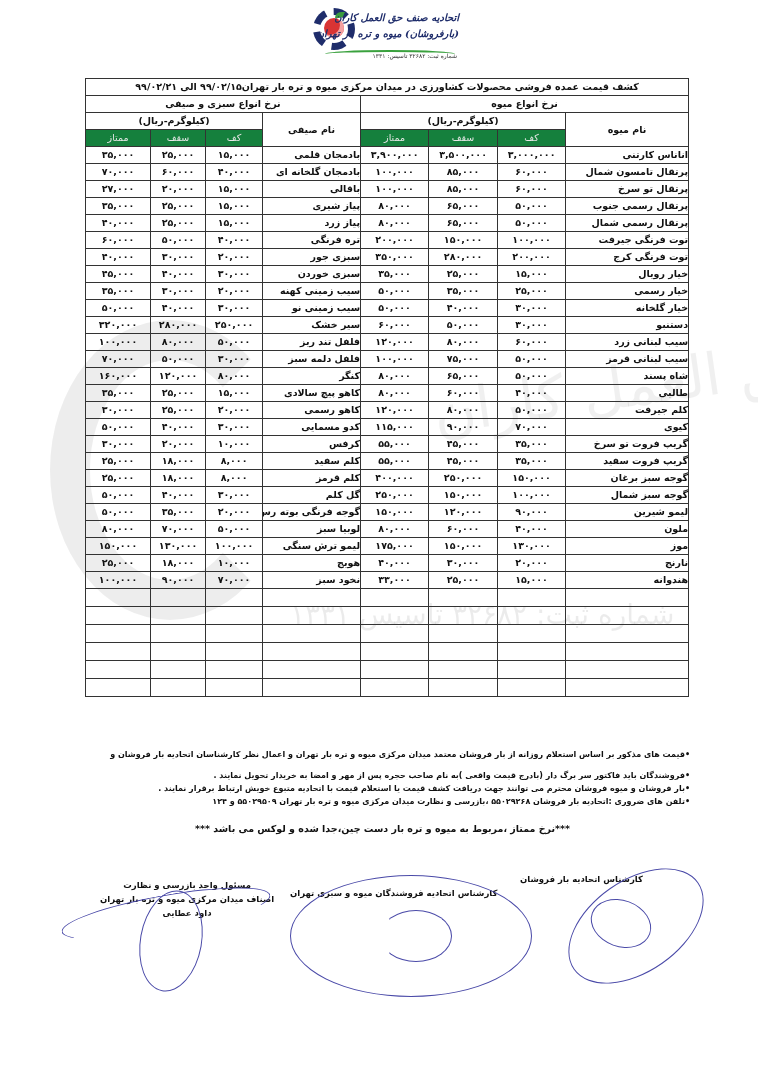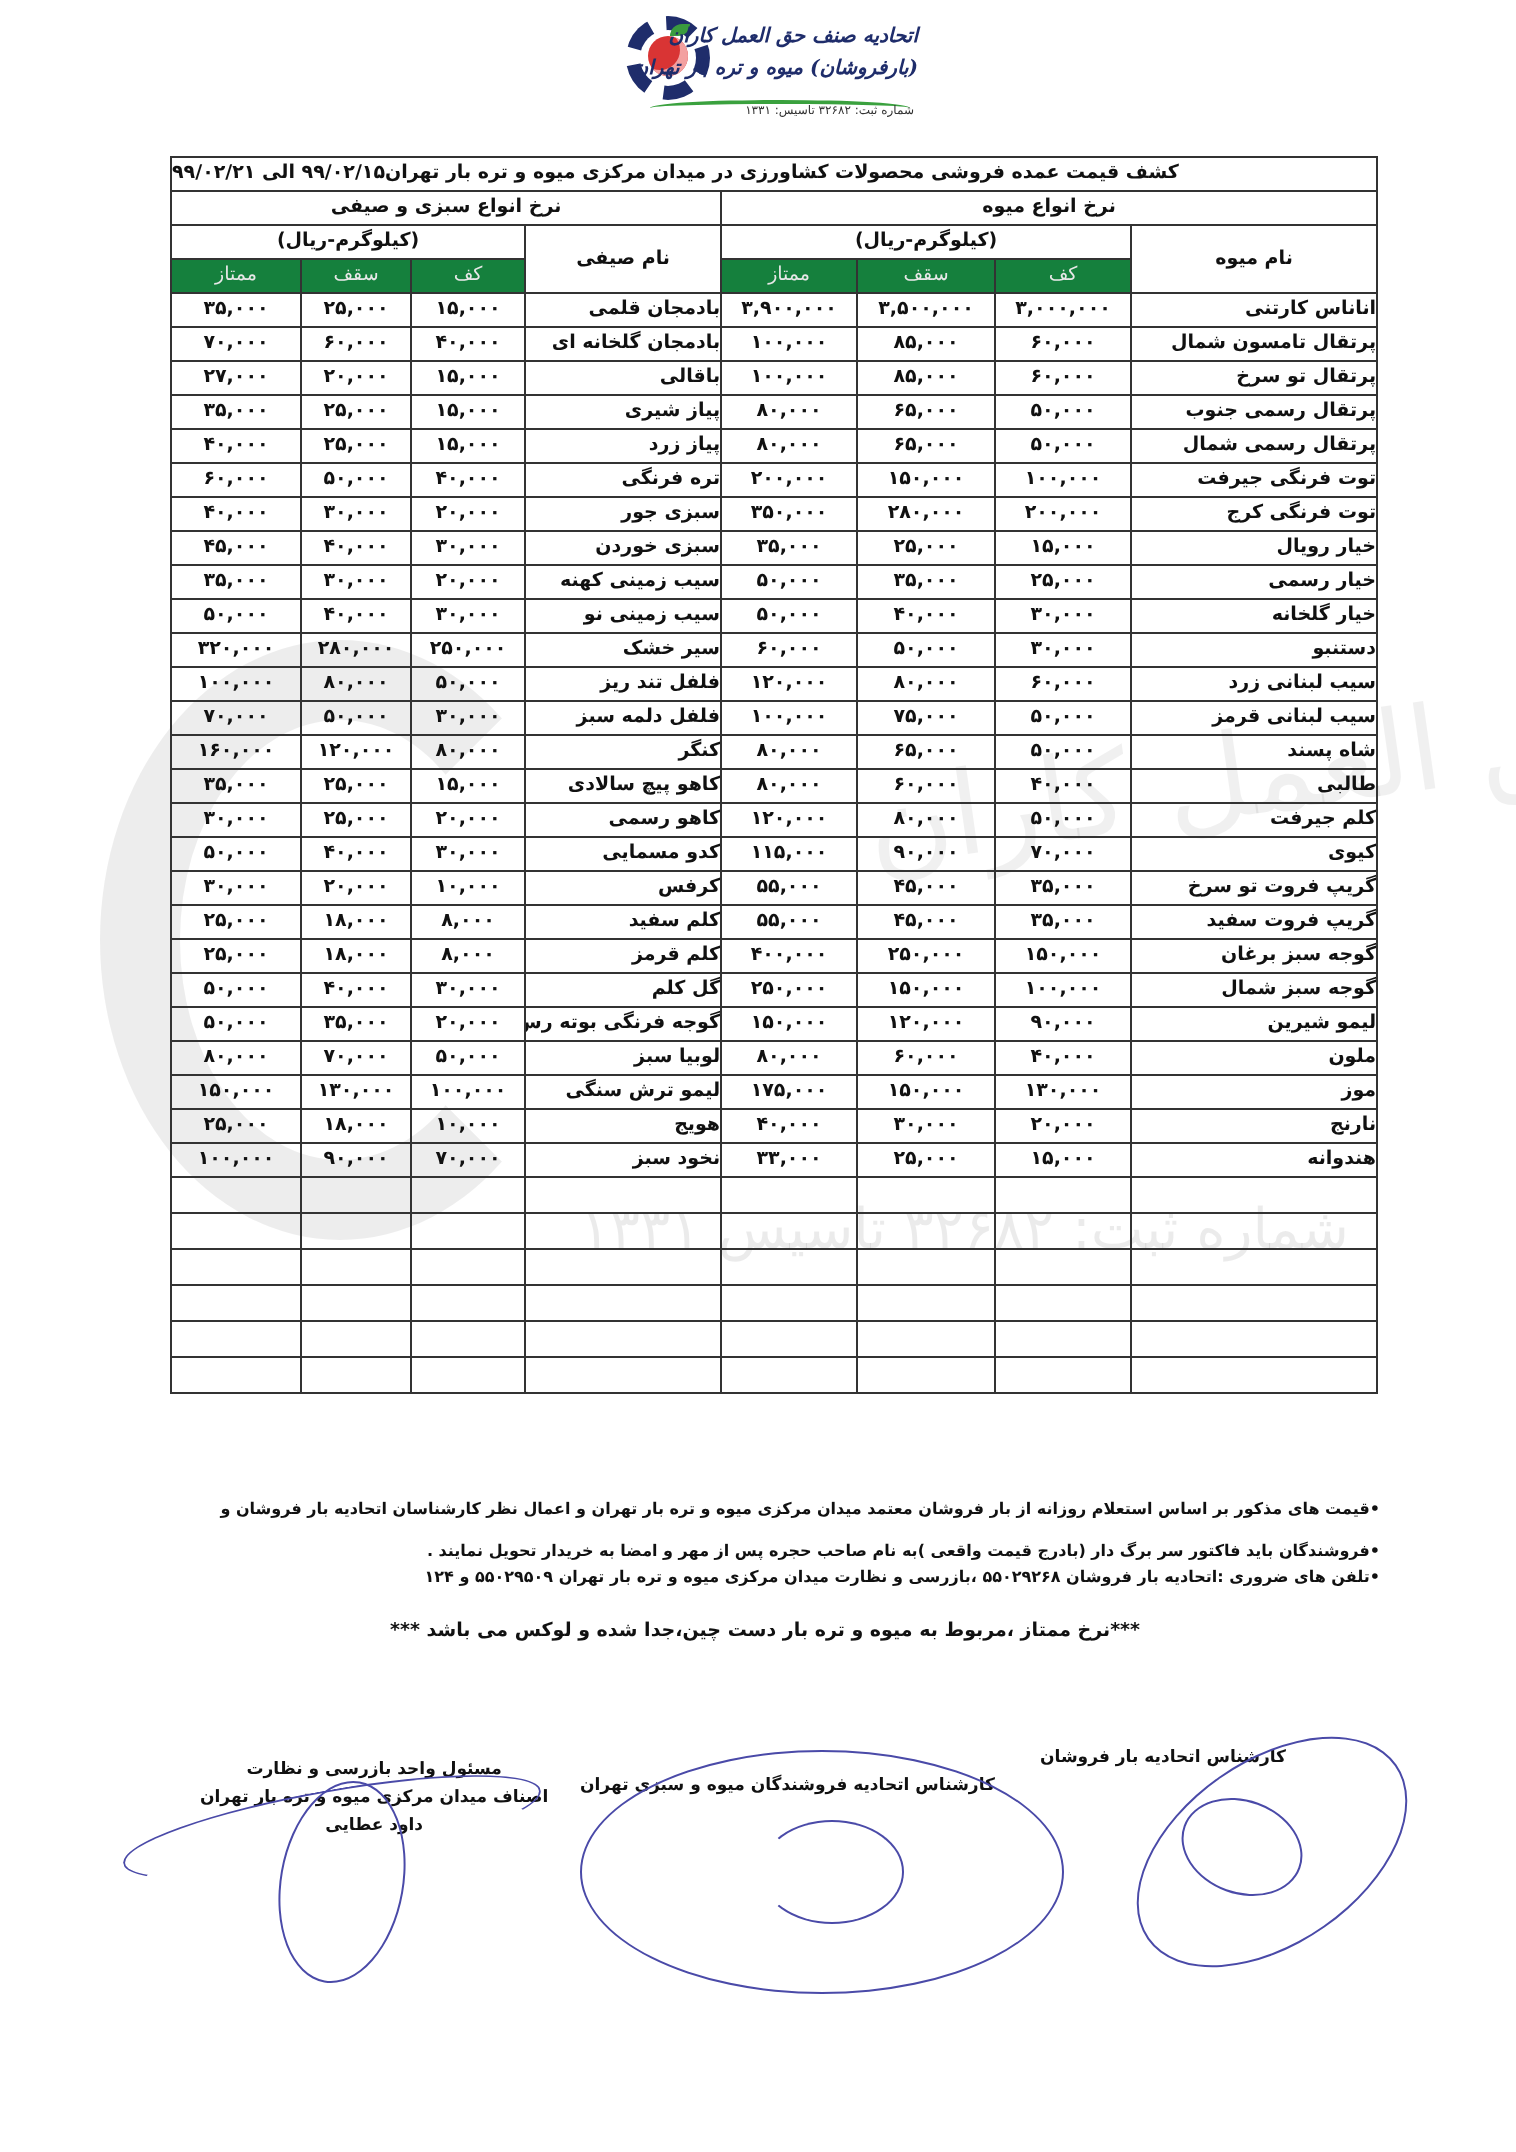--- a/index.html
+++ b/index.html
@@ -14,21 +14,21 @@
   .logo-t2{top:24px;}
   .logo-t3{position:absolute;right:8px;top:48px;font-size:6px;color:#333;direction:rtl;white-space:nowrap;}
 
   .wm{position:absolute;pointer-events:none;}
   .wm-circle{left:50px;top:320px;width:240px;height:300px;border-radius:50%;border:40px solid rgba(0,0,0,0.07);border-right-color:transparent;box-sizing:border-box;}
   .wm-text{left:430px;top:330px;font-size:58px;color:rgba(0,0,0,0.06);direction:rtl;white-space:nowrap;transform:rotate(-8deg);font-family:"DejaVu Serif",serif;}
   .wm-num{left:290px;top:598px;font-size:28px;color:rgba(0,0,0,0.08);white-space:nowrap;direction:rtl;}
 
   table.main{position:absolute;left:85px;top:78px;width:603px;border-collapse:collapse;table-layout:fixed;direction:rtl;}
   table.main td,table.main th{border:1px solid #333;padding:0;font-size:9.5px;height:16px;line-height:16px;white-space:nowrap;overflow:hidden;}
-  th.title{height:34px;font-size:11.5px;font-weight:bold;text-align:left;padding-right:12px;}
+  th.title{height:34px;font-size:11.5px;font-weight:bold;text-align:center;padding-right:12px;}
   th.sec{height:22px;font-size:11px;font-weight:bold;text-align:center;}
   th.unit{height:19px;font-size:10px;font-weight:bold;}
   th.namehead{font-size:11px;font-weight:bold;}
   th.colh{background:#15803d;color:#e8e8e8;font-weight:normal;font-size:9px;height:20px;}
   td.name{text-align:right;padding-right:3px;font-weight:bold;font-size:9.5px;}
   td.num{text-align:center;font-weight:bold;font-size:9.5px;letter-spacing:0.3px;}
   tr.empty td{height:17px;}
 
   .notes{position:absolute;left:70px;top:748px;width:620px;direction:rtl;font-size:8px;font-weight:bold;line-height:13px;}
   .notes p{margin:0;text-align:right;white-space:nowrap;}
@@ -412,20 +412,21 @@
         <td></td>
         <td></td>
         <td></td>
       </tr>
     </tbody>
 </table>
 
 <div class="notes">
   <p class="n1">•قیمت های مذکور بر اساس استعلام روزانه از بار فروشان معتمد میدان مرکزی میوه و تره بار تهران و اعمال نظر کارشناسان اتحادیه بار فروشان و</p>
   <p>•فروشندگان باید فاکتور سر برگ دار (بادرج قیمت واقعی )به نام صاحب حجره پس از مهر و امضا به خریدار تحویل نمایند .</p>
+  <p>•بار فروشان و میوه فروشان محترم می توانند جهت دریافت کشف قیمت  یا استعلام قیمت با اتحادیه متبوع خویش ارتباط برقرار نمایند .</p>
   <p>•تلفن های ضروری :اتحادیه بار فروشان  ۵۵۰۲۹۲۶۸   ،بازرسی و نظارت میدان مرکزی میوه و تره بار  تهران ۵۵۰۲۹۵۰۹  و  ۱۲۴</p>
   <p class="last">***نرخ ممتاز ،مربوط به میوه و تره بار دست چین،جدا شده و لوکس می باشد ***</p>
 </div>
 
 <div class="sig sig1">
   <div>کارشناس اتحادیه بار فروشان</div>
 </div>
 <div class="scribble" style="left:560px;top:880px;width:150px;height:90px;transform:rotate(-35deg);"></div>
 <div class="scribble" style="left:590px;top:900px;width:60px;height:45px;transform:rotate(20deg);"></div>
 

